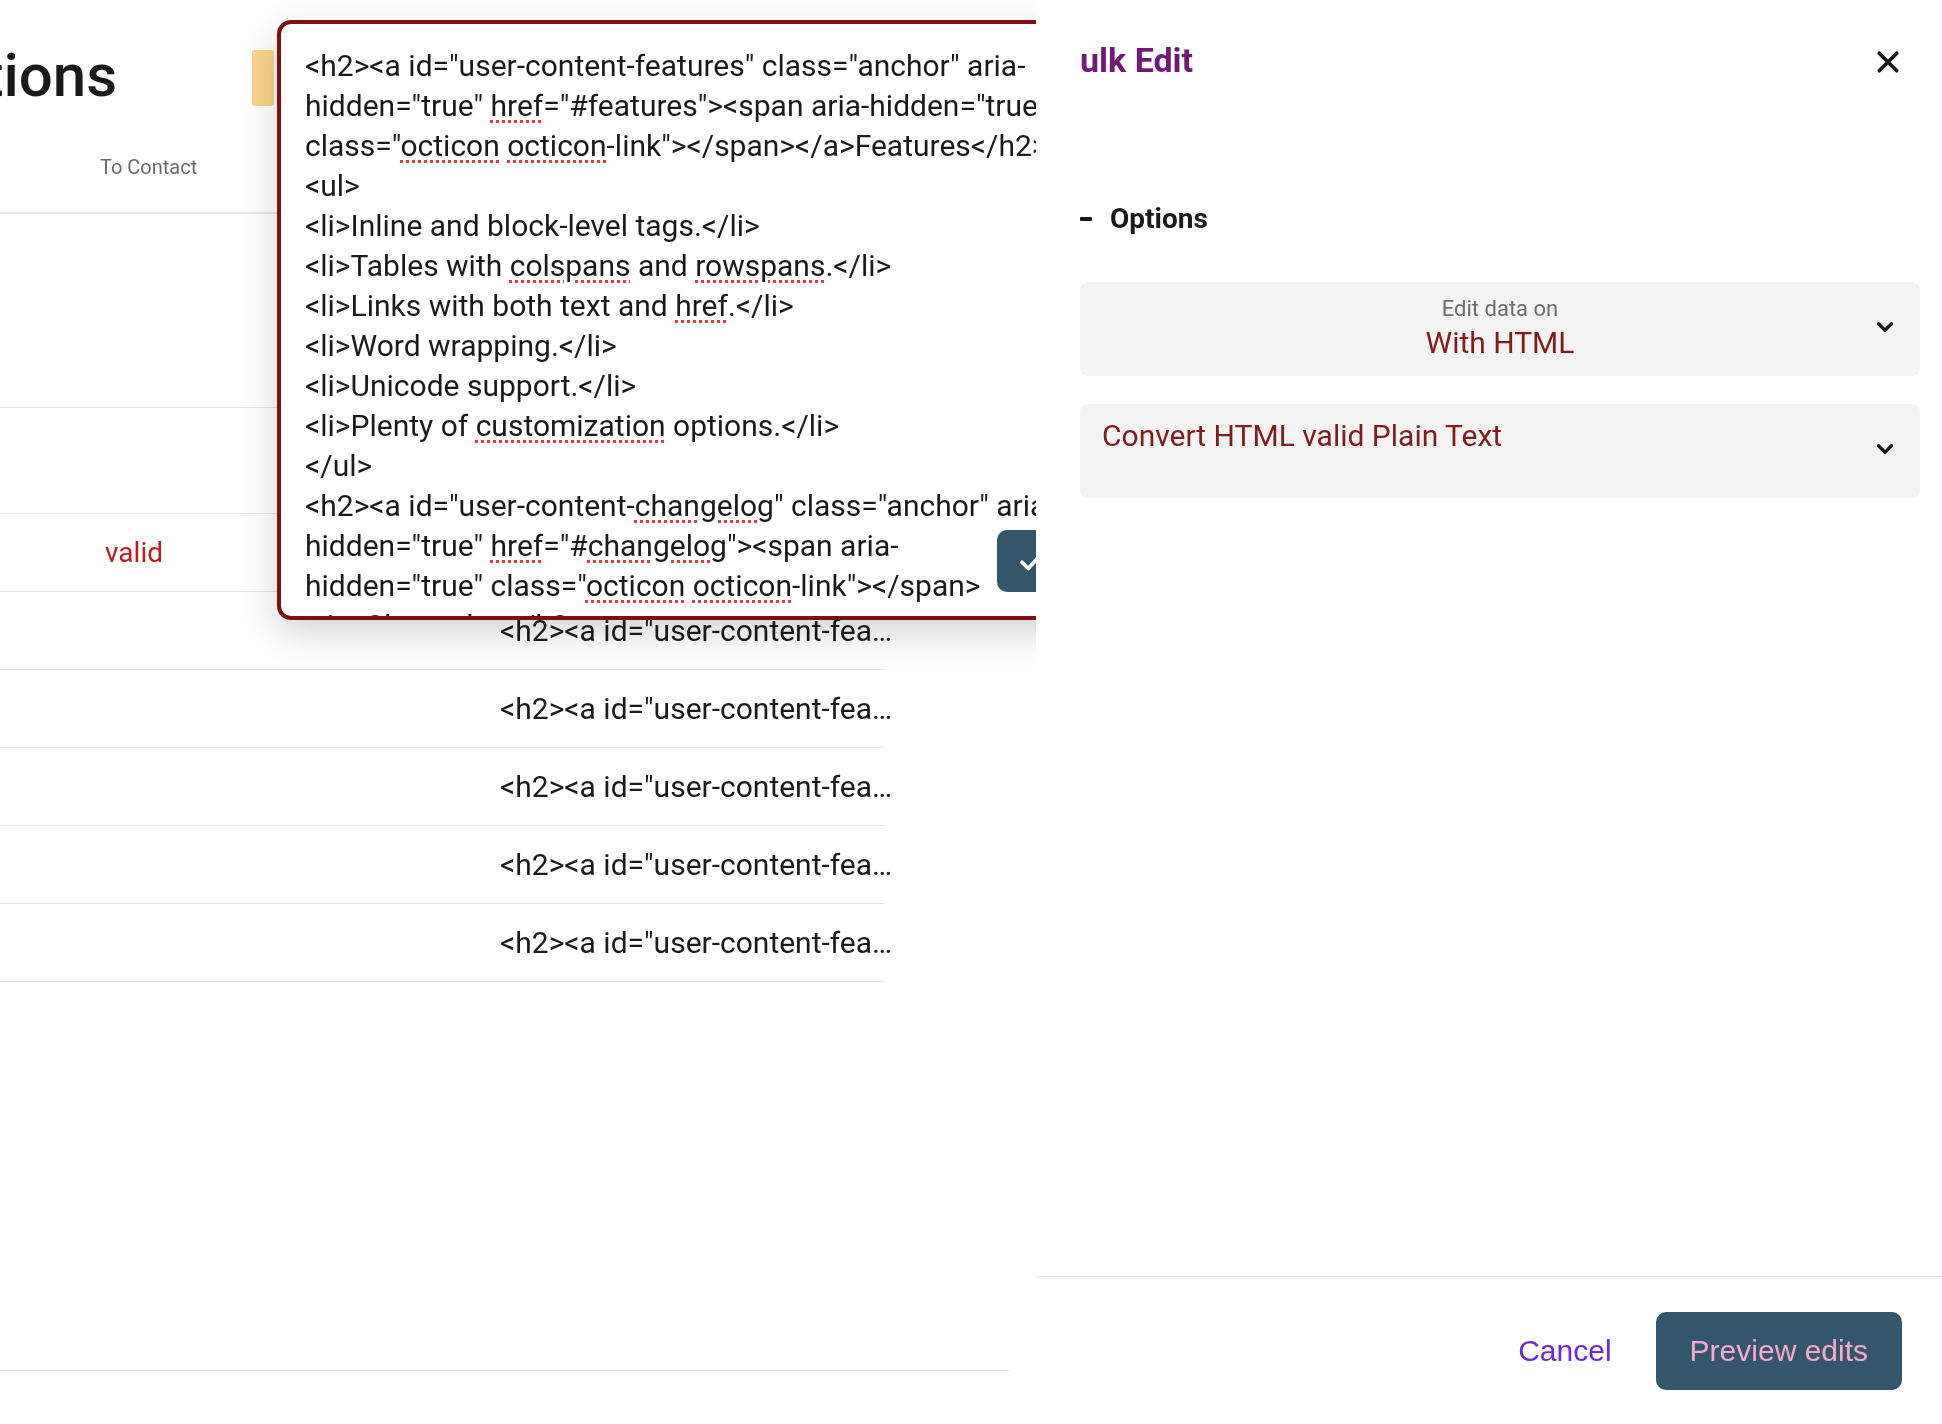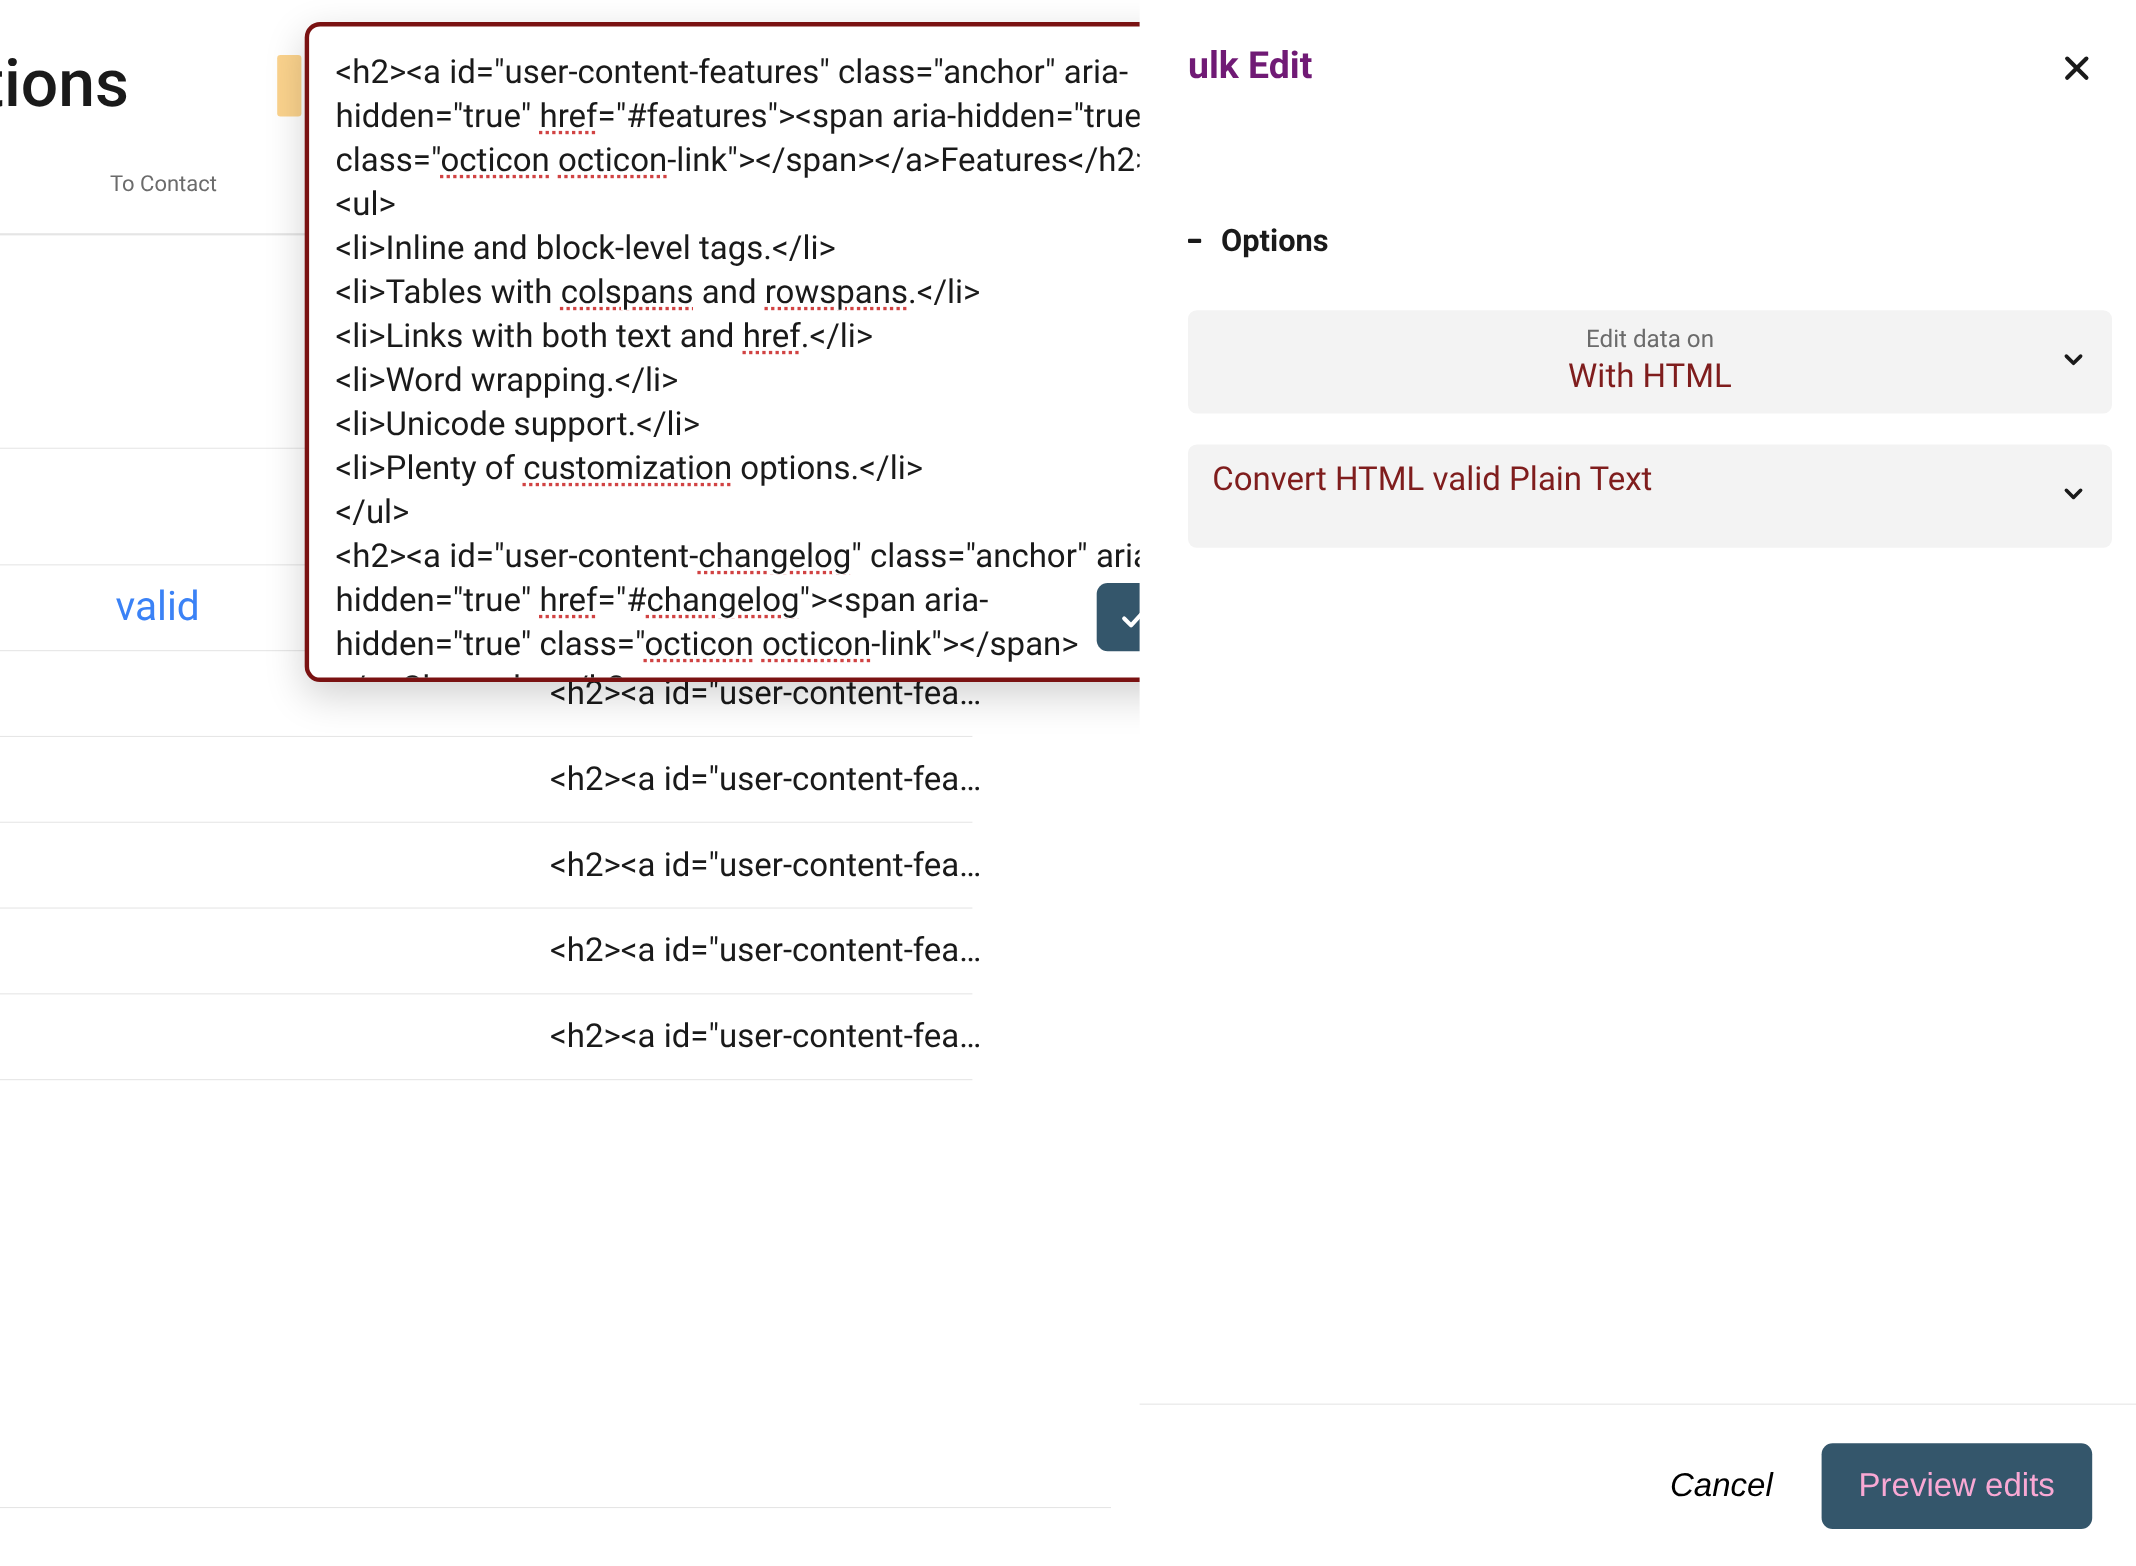--- a/index.html
+++ b/index.html
@@ -53,22 +53,22 @@
   .row {
     height: 78px;
     border-bottom: 1px solid #e6e6e6;
     display: flex;
     align-items: center;
     padding-left: 105px;
   }
   .row.short { width: 884px; }
   .row.full  { width: 1010px; border-bottom: none; }
   .row .valid {
-    font-size: 37px;
-    color: #3b82f6;
+    font-size: 28px;
+    color: #b91c1c;
   }
   .row .truncated {
     margin-left: 395px;
     font-size: 30px;
     color: #1a1a1a;
     white-space: nowrap;
   }
   .row.first { height: 118px; }
 
   
@@ -200,26 +200,25 @@
     border-top: 1px solid #e5e5e5;
     display: flex;
     align-items: center;
     justify-content: flex-end;
     gap: 40px;
     padding-right: 40px;
     background: #fff;
   }
   .btn-cancel {
     font-size: 30px;
-    color: #000000;
+    color: #6d28d9;
     background: transparent;
     border: none;
     cursor: pointer;
     padding: 10px 4px;
-    font-style: italic;
   }
   .btn-preview {
     font-size: 30px;
     color: #f9a8d4;
     background: #34566b;
     border: none;
     border-radius: 10px;
     padding: 22px 34px;
     cursor: pointer;
   }

